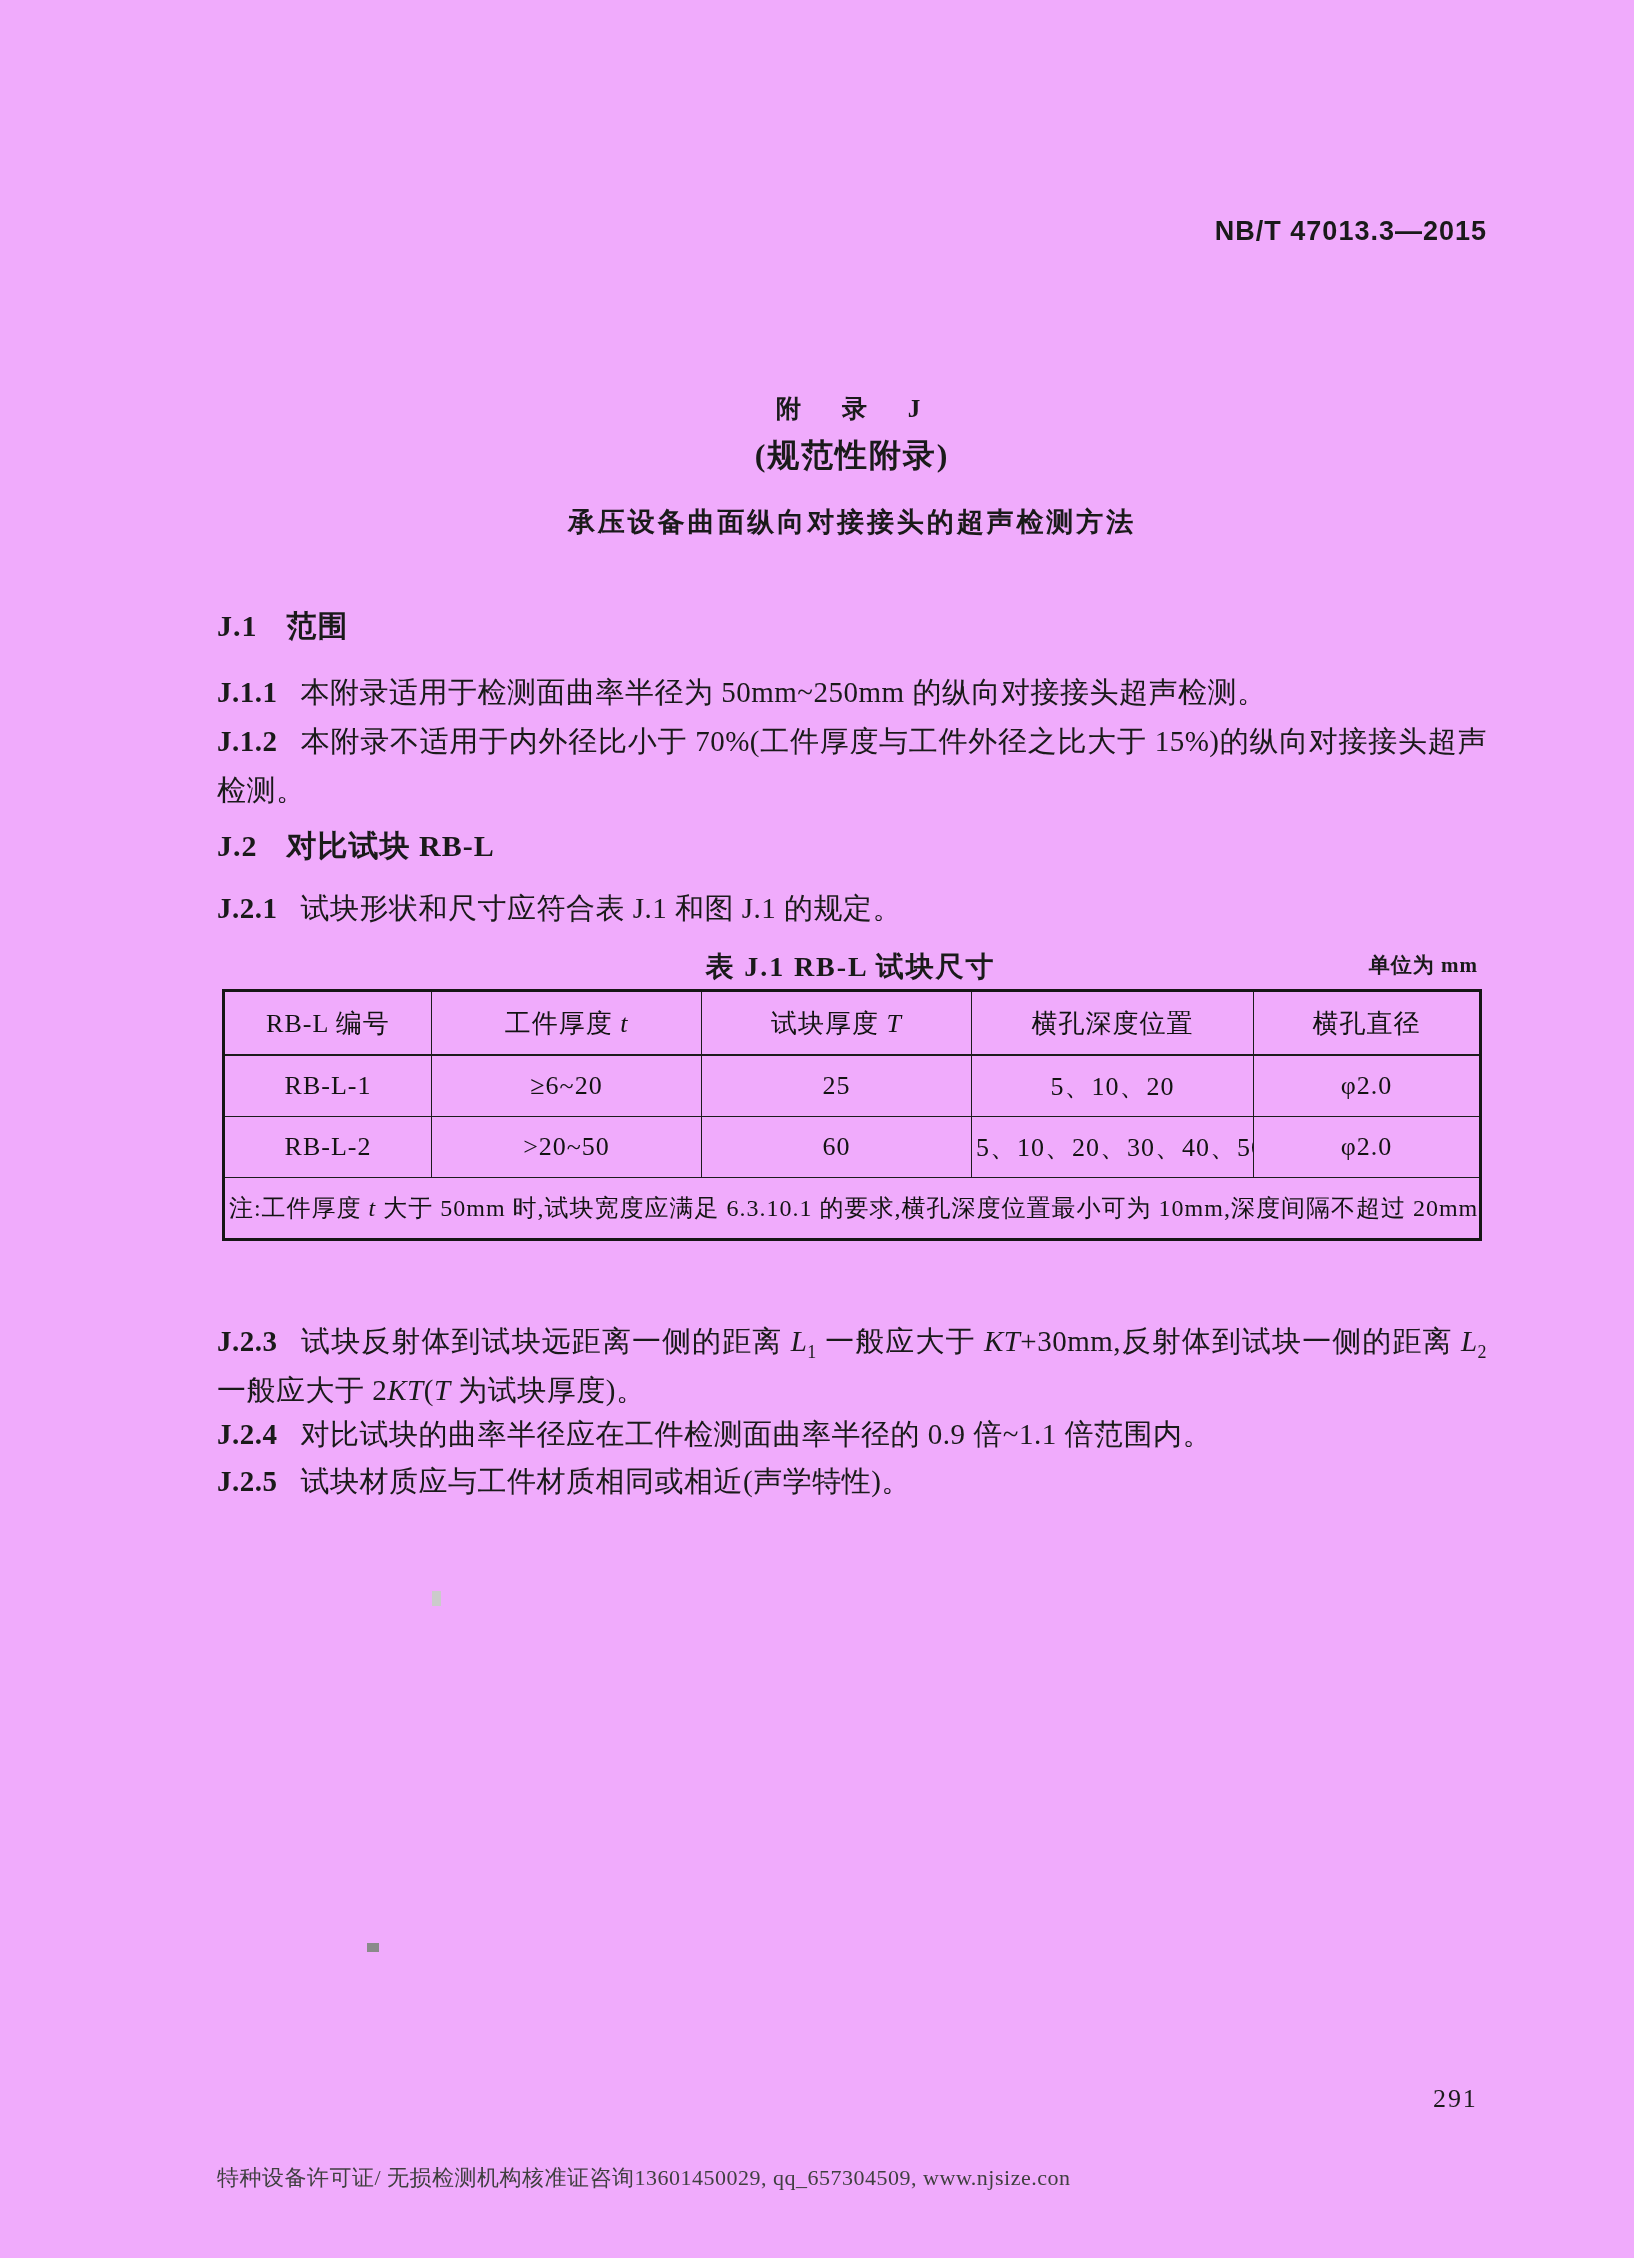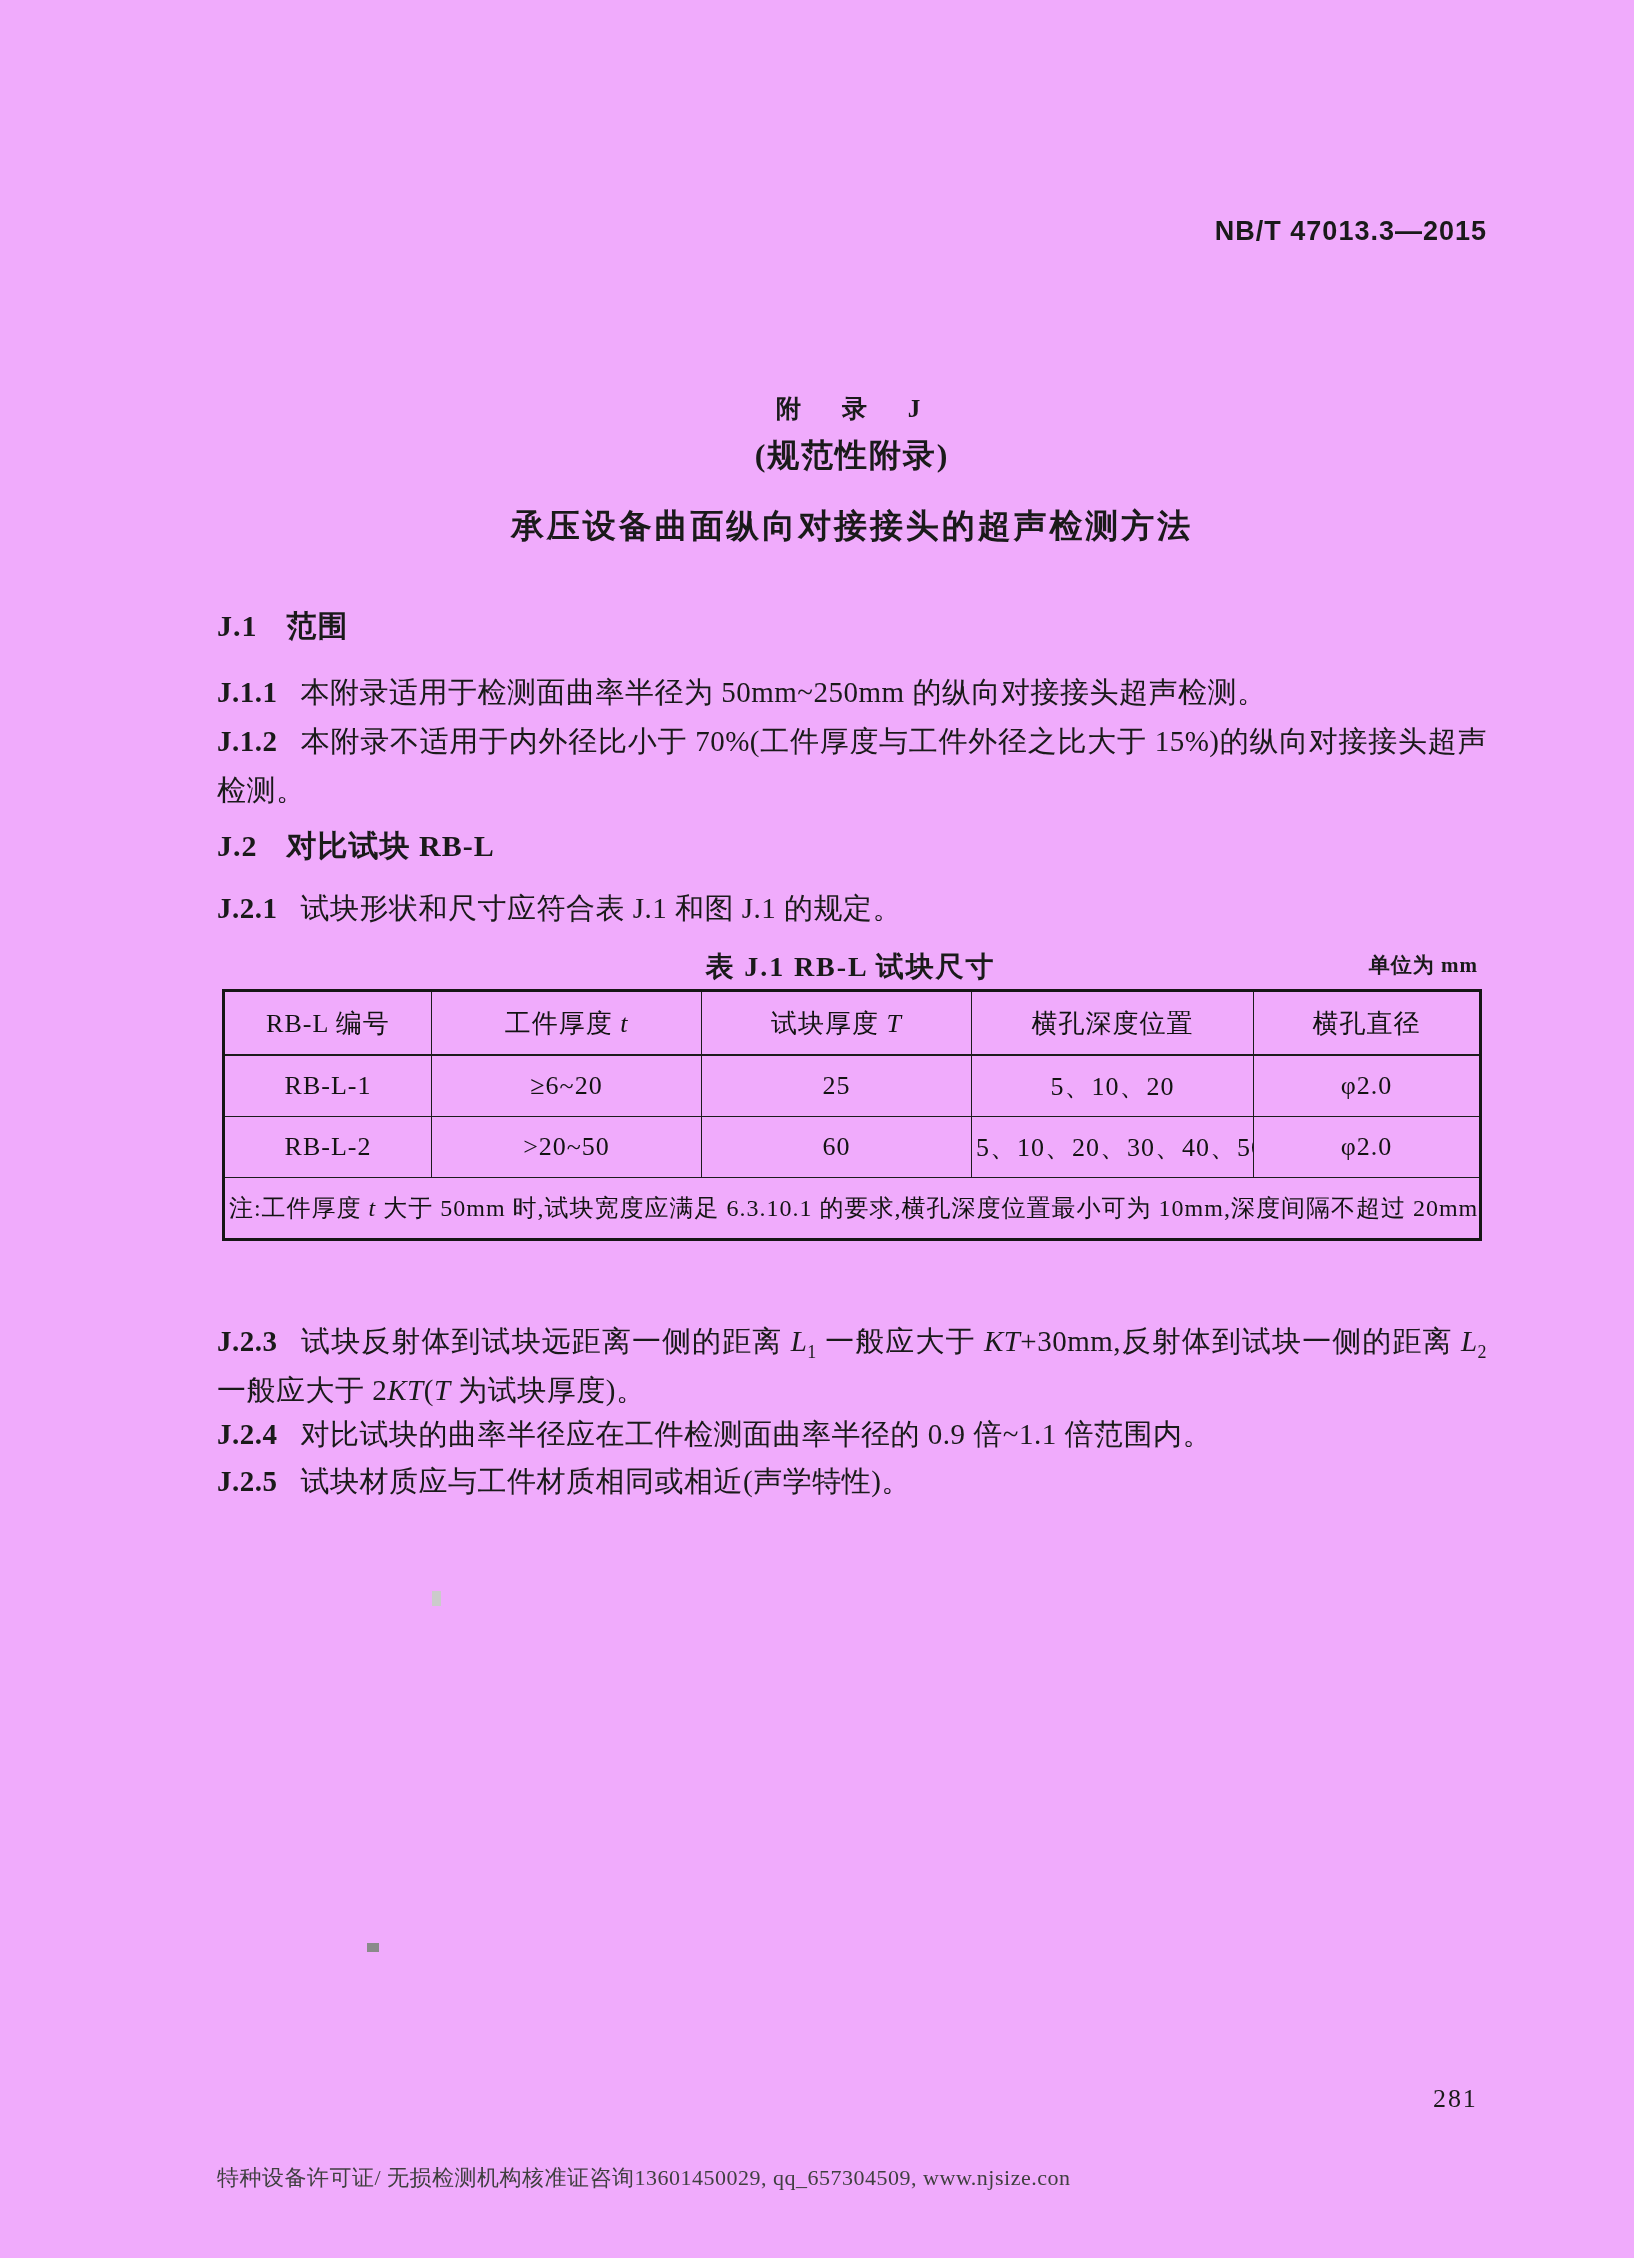--- a/index.html
+++ b/index.html
@@ -16,21 +16,21 @@
   
   .std-code{
     top:216px;right:148px;
     font-family:"Liberation Sans","DejaVu Sans",sans-serif;
     font-weight:700;font-size:27px;letter-spacing:1px;
   }
   
   .title-block{top:392px;left:217px;width:1270px;text-align:center;font-weight:700;}
   .title-line1{font-size:25px;letter-spacing:7.7px;word-spacing:19.3px;margin-bottom:8.7px;}
   .title-line2{font-size:32px;letter-spacing:1.9px;margin-bottom:26px;}
-  .title-line3{font-size:33px;letter-spacing:2.9px;}
+  .title-line3{font-size:27px;letter-spacing:2.9px;}
   
   .heading{left:217px;width:1270px;font-weight:700;font-size:30px;letter-spacing:1px;}
   .heading .hnum{margin-right:29px;}
   
   .para{left:217px;width:1270px;font-size:29px;line-height:49px;text-align:justify;letter-spacing:0.5px;}
   .pnum{font-weight:700;margin-right:23px;}
   .var{font-style:italic;font-family:"Liberation Serif","DejaVu Serif",serif;}
   sub{font-size:0.62em;line-height:0;}
   
   .caption-row{top:948px;left:222px;width:1257px;height:41px;}
@@ -154,18 +154,18 @@
     <span class="pnum">J.2.4</span><span>对比试块的曲率半径应在工件检测面曲率半径的 0.9 倍~1.1 倍范围内。</span>
   </div>
 
   <div class="abs para" style="top:1457px">
     <span class="pnum">J.2.5</span><span>试块材质应与工件材质相同或相近(声学特性)。</span>
   </div>
 
   <div class="abs speck1"></div>
   <div class="abs speck2"></div>
 
-  <div class="abs page-number">281</div>
+  <div class="abs page-number">291</div>
 
   <div class="abs footer">特种设备许可证/ 无损检测机构核准证咨询13601450029, qq_657304509, www.njsize.con</div>
 
 </div>
 
 
 </body></html>

